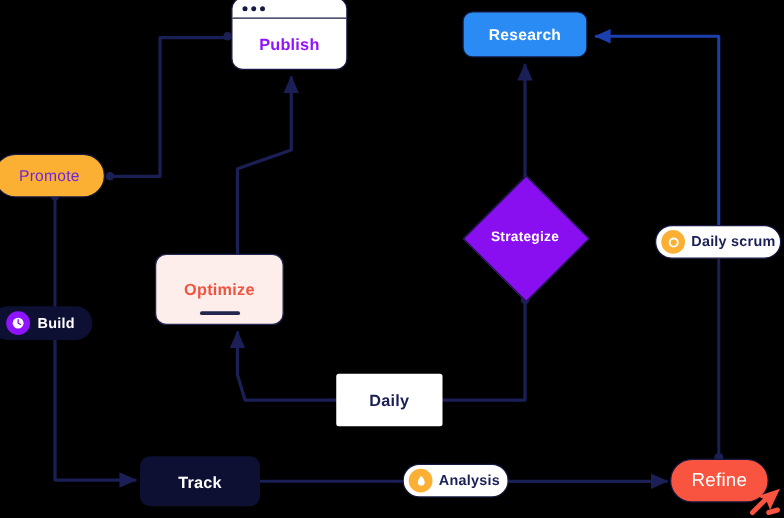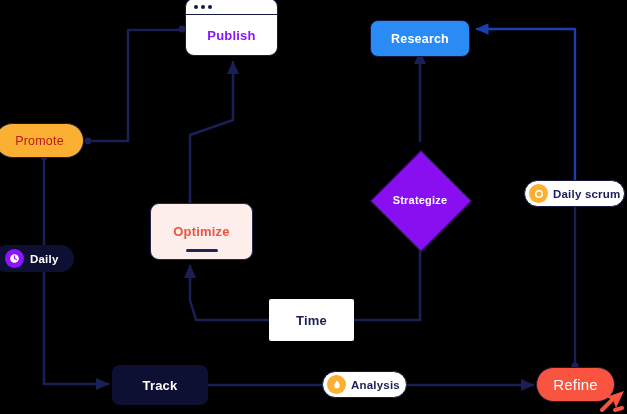--- a/index.html
+++ b/index.html
@@ -84,44 +84,44 @@
   #node-promote {
     left: -5px;
     top: 123px;
     width: 89px;
     height: 35px;
     background: #fbb034;
     border: 1.6px solid #161a42;
     border-radius: 18px;
   }
   #node-promote .node-label {
-    color: #b91c1c;
+    color: #6d28d9;
     font-size: 12.5px;
   }
 
   
   #node-research {
     left: 370px;
-    top: 20px;
+    top: 9px;
     width: 100px;
     height: 37px;
     background: #2b8bf5;
     border: 1.6px solid #161a42;
     border-radius: 8px;
   }
   #node-research .node-label {
     color: #ffffff;
     font-size: 12.5px;
     font-weight: bold;
   }
 
   
   #node-strategize {
     left: 371px;
-    top: 151px;
+    top: 141px;
     width: 98px;
     height: 98px;
     background: transparent;
     border: none;
   }
   #strategize-shape {
     position: absolute;
     left: 50%;
     top: 50%;
     width: 70px;
@@ -135,21 +135,21 @@
   #node-strategize .node-label {
     position: relative;
     color: #ffffff;
     font-size: 11px;
     font-weight: bold;
     z-index: 2;
   }
 
   
   #node-optimize {
-    left: 150px;
+    left: 124px;
     top: 203px;
     width: 103px;
     height: 57px;
     background: #fdeeec;
     border: 1.6px solid #22264f;
     border-radius: 9px;
   }
   #node-optimize .node-label {
     color: #f0533e;
     font-size: 13px;
@@ -356,21 +356,21 @@
     <div id="strategize-shape"></div>
     <span class="node-label">Strategize</span>
   </div>
 
   <div class="node" id="node-optimize">
     <span class="node-label">Optimize</span>
     <div id="optimize-handle"></div>
   </div>
 
   <div class="node" id="node-build">
-    <span class="node-label">Time</span>
+    <span class="node-label">Daily</span>
   </div>
 
   <div class="node" id="node-track">
     <span class="node-label">Track</span>
   </div>
 
   <div class="node" id="node-analysis">
     <span class="badge badge-amber">
       <svg width="12" height="12" viewBox="0 0 24 24" aria-hidden="true">
         <path d="M12 3 C 8.5 7 6.5 10 6.5 13.5 A 5.5 5.5 0 0 0 17.5 13.5 C 17.5 10 15.5 7 12 3 z" fill="#ffffff"></path>
@@ -393,21 +393,21 @@
     <span class="node-label">Refine</span>
   </div>
 
   <div class="node" id="node-time">
     <span class="badge badge-purple">
       <svg width="13" height="13" viewBox="0 0 24 24" aria-hidden="true">
         <circle cx="12" cy="12" r="8" fill="#ffffff"></circle>
         <path d="M12 7 L 12 12 L 15.5 14" fill="none" stroke="#9013fe" stroke-width="2" stroke-linecap="round"></path>
       </svg>
     </span>
-    <span class="node-label">Daily</span>
+    <span class="node-label">Build</span>
   </div>
 
   <svg id="pointer-cursor" width="29" height="28" viewBox="0 0 29 28">
     <path d="M 26 5 L 8 11 L 15 14 L 18 22 z" fill="#f9543f"></path>
     <path d="M 4 24 L 14 14" stroke="#f9543f" stroke-width="4" stroke-linecap="round"></path>
     <path d="M 24 22 L 17 24" stroke="#f9543f" stroke-width="4" stroke-linecap="round"></path>
   </svg>
 
 </div>
 

